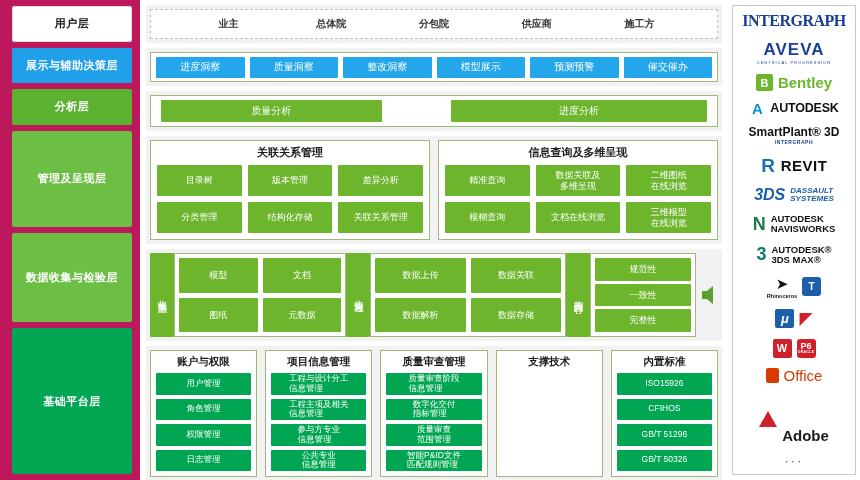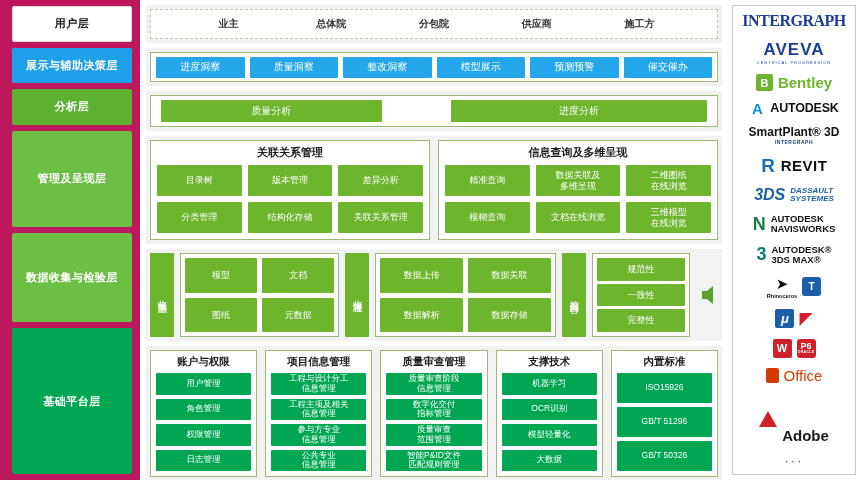--- a/index.html
+++ b/index.html
@@ -92,21 +92,21 @@
     flex: 1; display: grid; grid-template-columns: 1fr 1fr 1fr;
     gap: 6px 6px;
   }
   .cell {
     background: #6cb52d; color: #fff; font-size: 9px; line-height: 1.15;
     display: flex; align-items: center; justify-content: center;
     text-align: center; border-radius: 1px; padding: 1px;
   }
 
   
-  .collect-row { display: flex; align-items: stretch; gap: 6px; height: 84px; }
+  .collect-row { display: flex; align-items: stretch; height: 84px; }
   .vlabel {
     width: 24px; background: #6cb52d; color: #fff;
     font-size: 9.5px; display: flex; align-items: center;
     justify-content: center; border-radius: 1px;
     writing-mode: vertical-rl; letter-spacing: 1px; padding: 4px 0;
   }
   .cbox {
     background: #ffffff; border: 1px solid #9fb87a;
     padding: 4px; display: grid; grid-template-columns: 1fr 1fr;
     grid-template-rows: 1fr 1fr; gap: 5px;
@@ -137,21 +137,21 @@
     padding: 4px 5px 5px; display: flex; flex-direction: column;
   }
   .bcol-title {
     text-align: center; font-size: 10.5px; font-weight: bold;
     color: #1a1a1a; margin-bottom: 4px;
   }
   .bcol-items { flex: 1; display: flex; flex-direction: column; gap: 4px; }
   .bitem {
     flex: 1; background: #00a651; color: #fff; font-size: 8.5px;
     line-height: 1.15; display: flex; align-items: center;
-    justify-content: center; text-align: center; border-radius: 1px; padding: 1px;
+    justify-content: center; text-align: left; border-radius: 1px; padding: 1px;
   }
 
   
   .vendors {
     width: 132px; height: 480px; padding: 5px 4px;
     background: #ffffff;
   }
   .vendor-inner {
     width: 100%; height: 100%; border: 1px solid #c9c9c9;
     background: #fff; padding: 6px 4px;
@@ -336,32 +336,27 @@
           <div class="bcol-items">
             <div class="bitem">质量审查阶段<br>信息管理</div>
             <div class="bitem">数字化交付<br>指标管理</div>
             <div class="bitem">质量审查<br>范围管理</div>
             <div class="bitem">智能P&amp;ID文件<br>匹配规则管理</div>
           </div>
         </div>
 
         <div class="bcol">
           <div class="bcol-title">支撑技术</div>
-          <div class="bcol-items">
-            <div class="bitem">机器学习</div>
-            <div class="bitem">OCR识别</div>
-            <div class="bitem">模型轻量化</div>
-            <div class="bitem">大数据</div>
-          </div>
         </div>
 
         <div class="bcol">
           <div class="bcol-title">内置标准</div>
           <div class="bcol-items">
             <div class="bitem">ISO15926</div>
+            <div class="bitem">CFIHOS</div>
             <div class="bitem">GB/T 51296</div>
             <div class="bitem">GB/T 50326</div>
           </div>
         </div>
 
       </div>
     </div>
 
   </div>
 

